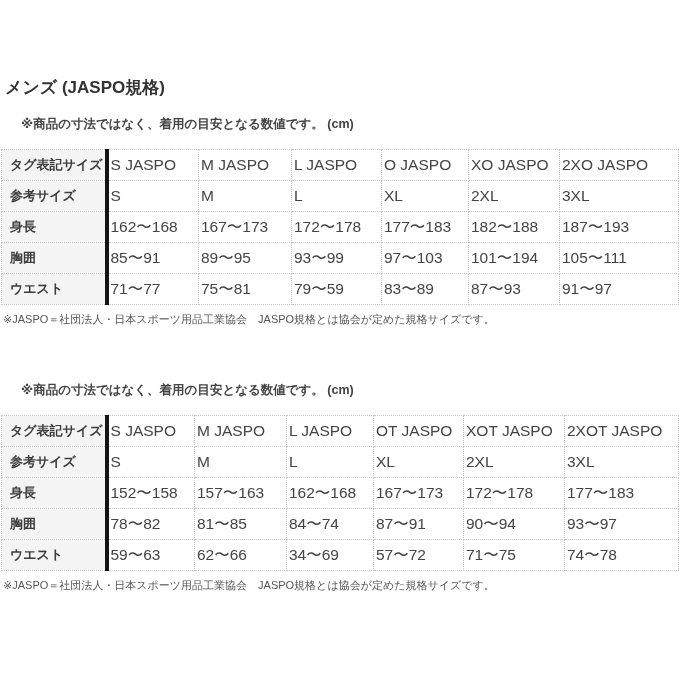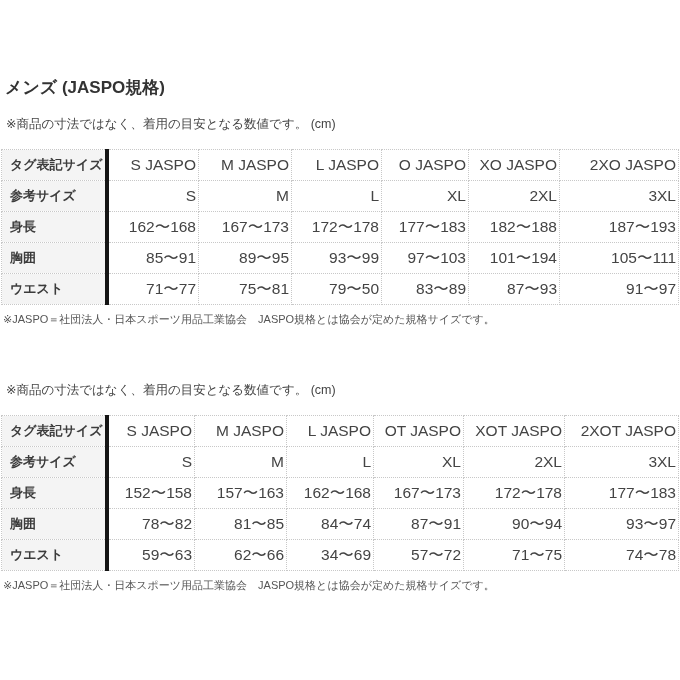--- a/index.html
+++ b/index.html
@@ -16,24 +16,25 @@
     padding: 76px 1px 0 1px;
   }
   .section-title {
     margin: 0 0 0 4px;
     font-size: 17px;
     line-height: 24px;
     font-weight: bold;
     color: #333333;
   }
   .note {
-    margin: 17px 0 0 5px;
+    margin: 17px 0 0 20px;
     font-size: 12.5px;
     line-height: 15px;
     color: #444444;
+    font-weight: bold;
   }
   table.size-table {
     margin-top: 17px;
     width: 678px;
     border-collapse: collapse;
     table-layout: fixed;
   }
   table.size-table th,
   table.size-table td {
     border: 1px dotted #c8c8c8;
@@ -48,21 +49,21 @@
     background: #f4f4f4;
     border-right: 4px solid #141414;
     text-align: left;
     padding-left: 8px;
     font-size: 13px;
     font-weight: bold;
     color: #3c3c3c;
   }
   table.size-table td {
     background: #ffffff;
-    text-align: right;
+    text-align: left;
     font-size: 15.5px;
   }
   .footnote {
     margin: 8px 4px 0 2px;
     font-size: 11px;
     line-height: 13px;
     color: #555555;
   }
   .section + .section {
     margin-top: 57px;
@@ -120,21 +121,21 @@
           <td>89〜95</td>
           <td>93〜99</td>
           <td>97〜103</td>
           <td>101〜194</td>
           <td>105〜111</td>
         </tr>
         <tr>
           <th>ウエスト</th>
           <td>71〜77</td>
           <td>75〜81</td>
-          <td>79〜50</td>
+          <td>79〜59</td>
           <td>83〜89</td>
           <td>87〜93</td>
           <td>91〜97</td>
         </tr>
       </tbody>
     </table>
     <p class="footnote">※JASPO＝社団法人・日本スポーツ用品工業協会　JASPO規格とは協会が定めた規格サイズです。</p>
   </div>
 
   <div class="section">

